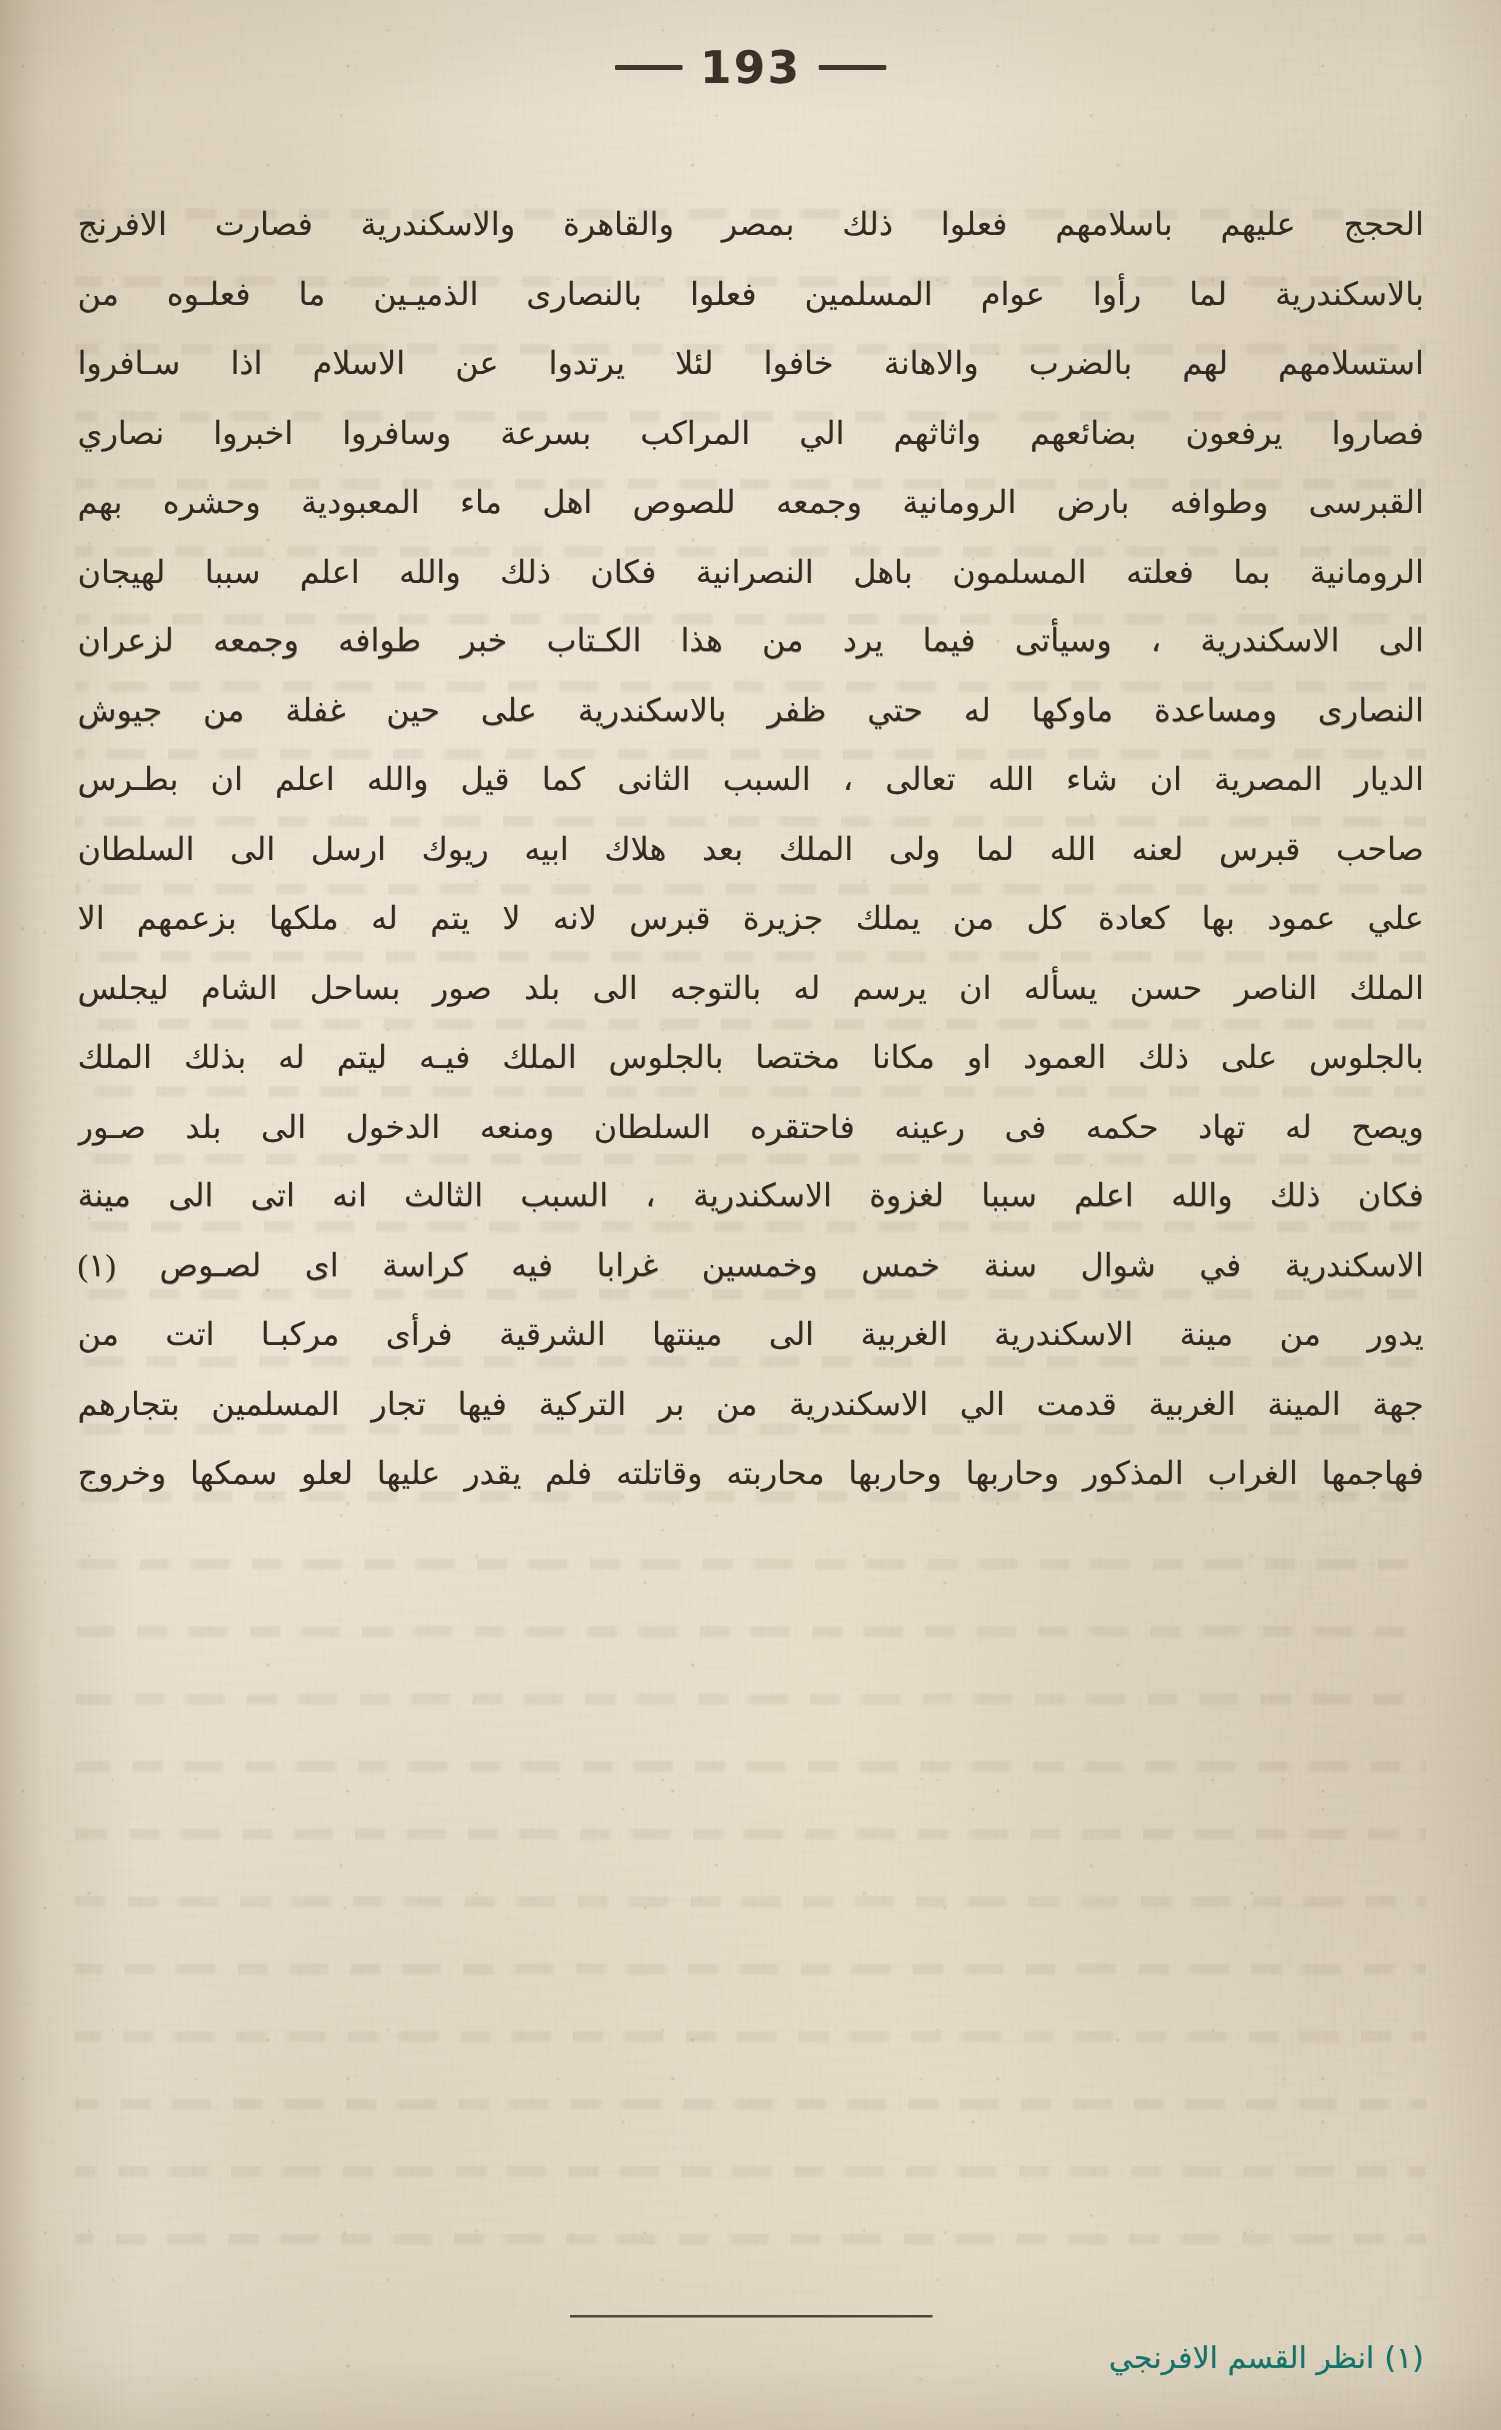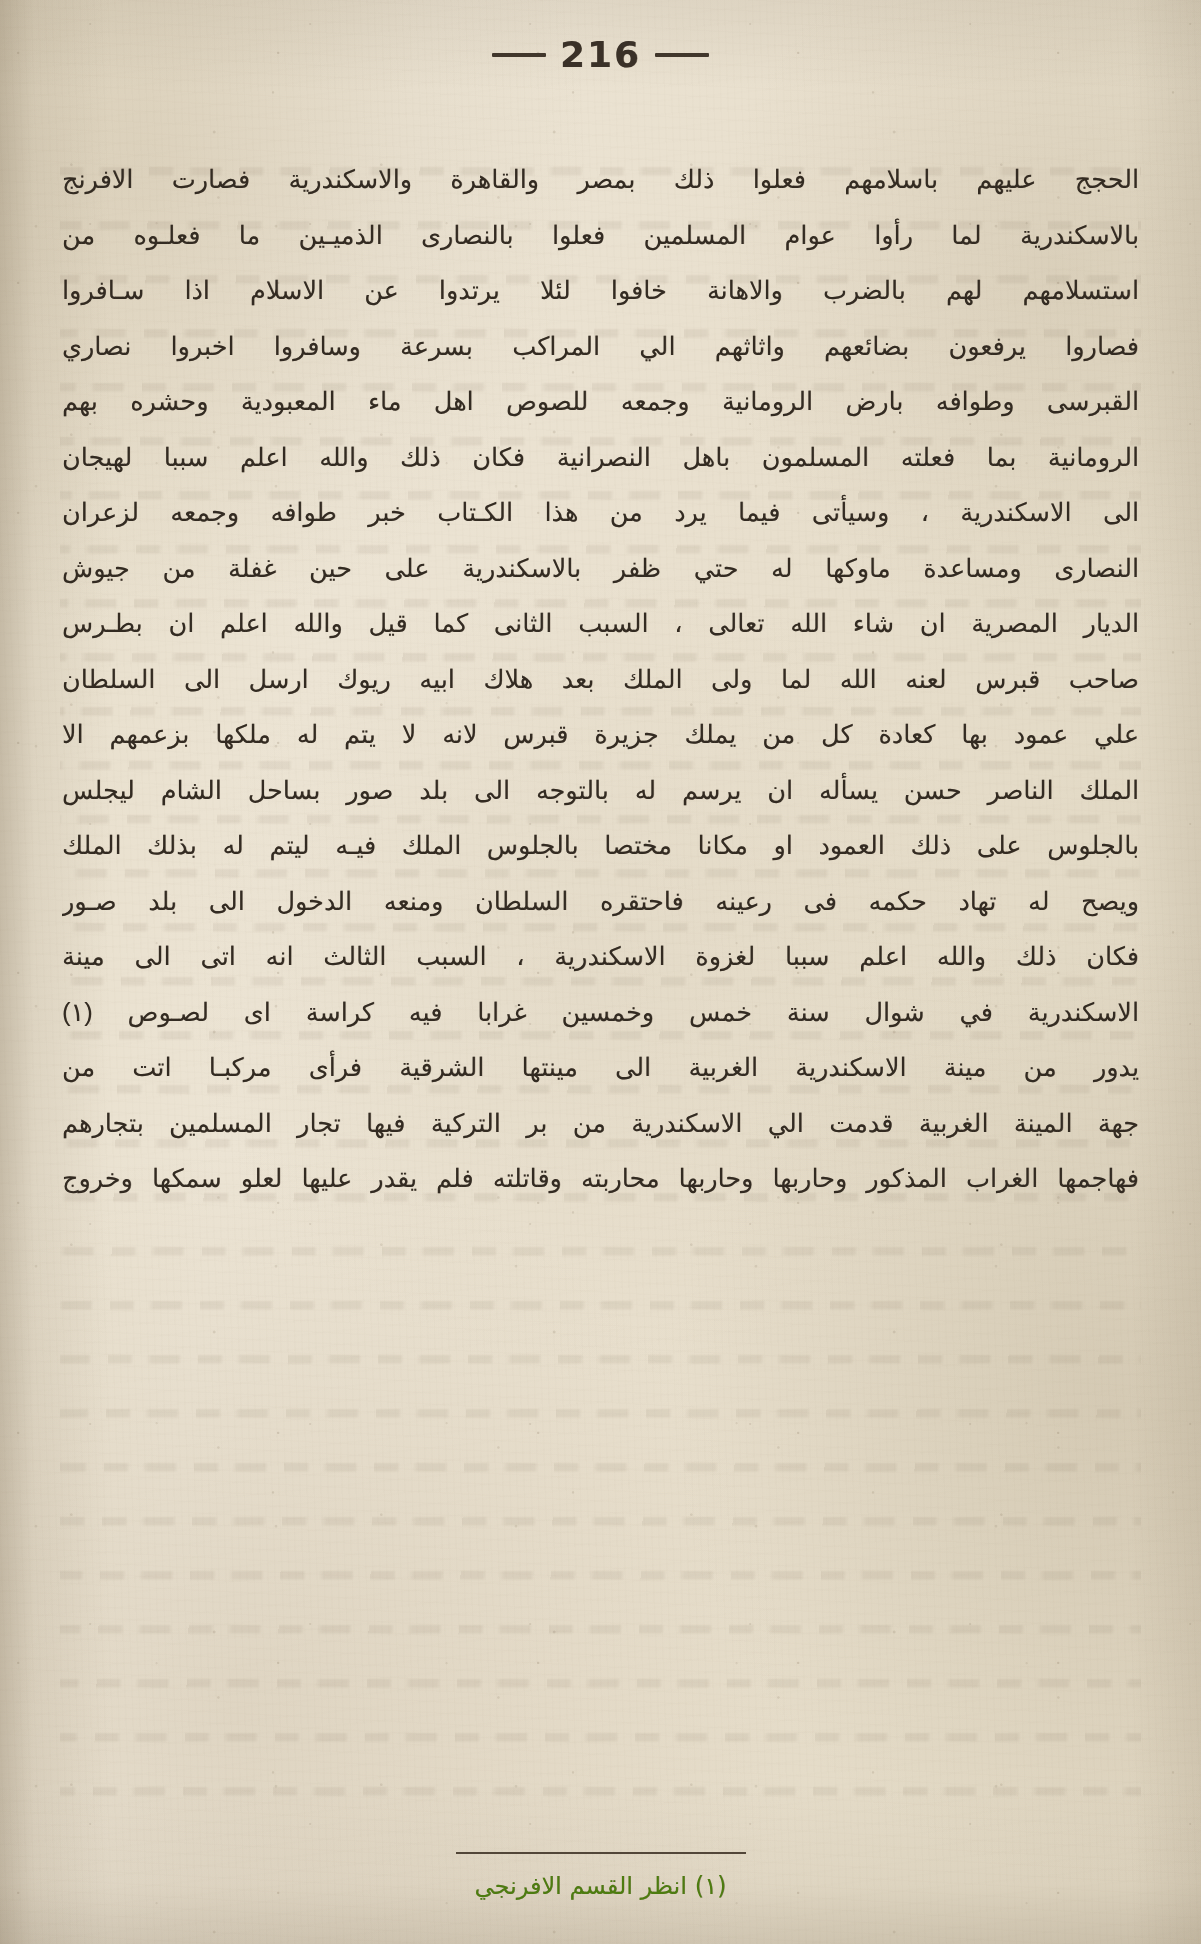--- a/index.html
+++ b/index.html
@@ -135,21 +135,21 @@
     font-weight: 700;
   }
 
   
   .body-text {
     position: absolute;
     top: 152px;
     right: 62px;
     left: 62px;
     color: #332b22;
-    font-family: Liberation Sans, sans-serif;
+    font-family: Liberation Serif, serif;
     font-size: 25.5px;
     line-height: 55.5px;
     text-align: justify;
     text-align-last: justify;
     direction: rtl;
     word-spacing: 1px;
     text-shadow: 0.35px 0.35px 0 rgba(60,46,32,0.38);
   }
   .body-text .tline {
     display: block;
@@ -172,22 +172,21 @@
     direction: rtl;
   }
   .footnote-rule {
     width: 290px;
     height: 2.5px;
     background: #453a2d;
     margin: 0 auto 18px auto;
     opacity: 0.92;
   }
   .footnote-text {
-    text-align: center;
-    color: #4d7c0f;
+    color: #0f766e;
     font-family: "DejaVu Sans", sans-serif;
     font-size: 24px;
     direction: rtl;
     white-space: nowrap;
     text-shadow: 0.35px 0.35px 0 rgba(60,46,32,0.4);
   }
   .footnote-marker { margin-left: 8px; }
 </style>
 </head>
 <body>
@@ -196,21 +195,21 @@
 
   <div class="paper-tone"></div>
   <div class="paper-fibers"></div>
   <div class="bleed-through"></div>
   <div class="speckles"></div>
   <div class="edge-shade"></div>
 
   <div class="content">
 
     <div class="page-header">
-      <span class="rule-dash"></span><span class="folio-number">216</span><span class="rule-dash"></span>
+      <span class="rule-dash"></span><span class="folio-number">193</span><span class="rule-dash"></span>
     </div>
 
     <div class="body-text">
       <span class="tline">الحجج عليهم باسلامهم فعلوا ذلك بمصر والقاهرة والاسكندرية فصارت الافرنج</span>
       <span class="tline">بالاسكندرية لما رأوا عوام المسلمين فعلوا بالنصارى الذميـين ما فعلـوه من</span>
       <span class="tline">استسلامهم لهم بالضرب والاهانة خافوا لئلا يرتدوا عن الاسلام اذا سـافروا</span>
       <span class="tline">فصاروا يرفعون بضائعهم واثاثهم الي المراكب بسرعة وسافروا اخبروا نصاري</span>
       <span class="tline">القبرسى وطوافه بارض الرومانية وجمعه للصوص اهل ماء المعبودية وحشره بهم</span>
       <span class="tline">الرومانية بما فعلته المسلمون باهل النصرانية فكان ذلك والله اعلم سببا لهيجان</span>
       <span class="tline">الى الاسكندرية ، وسيأتى فيما يرد من هذا الكـتاب خبر طوافه وجمعه لزعران</span>

